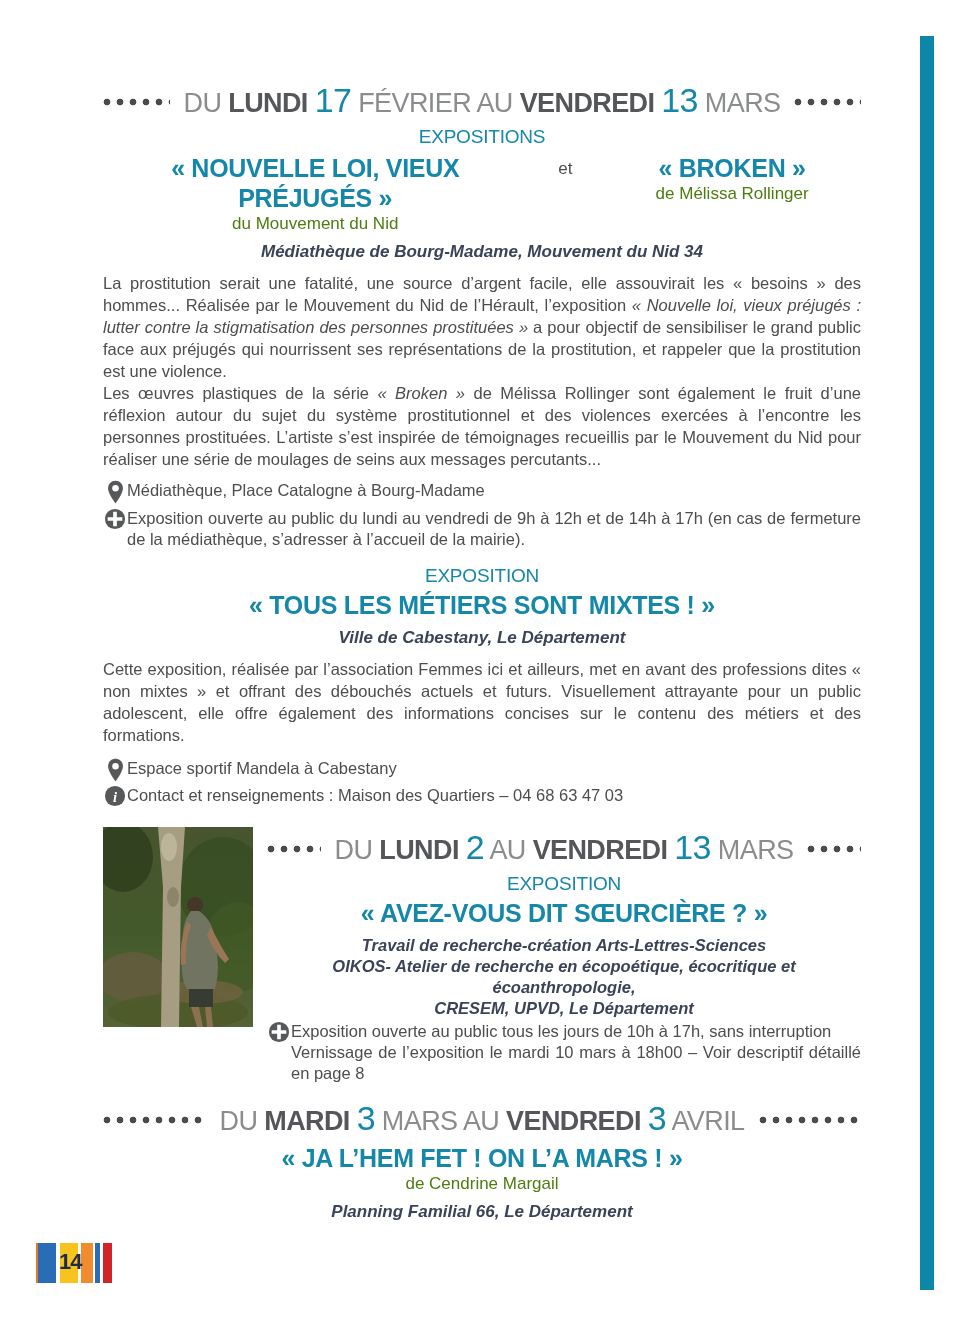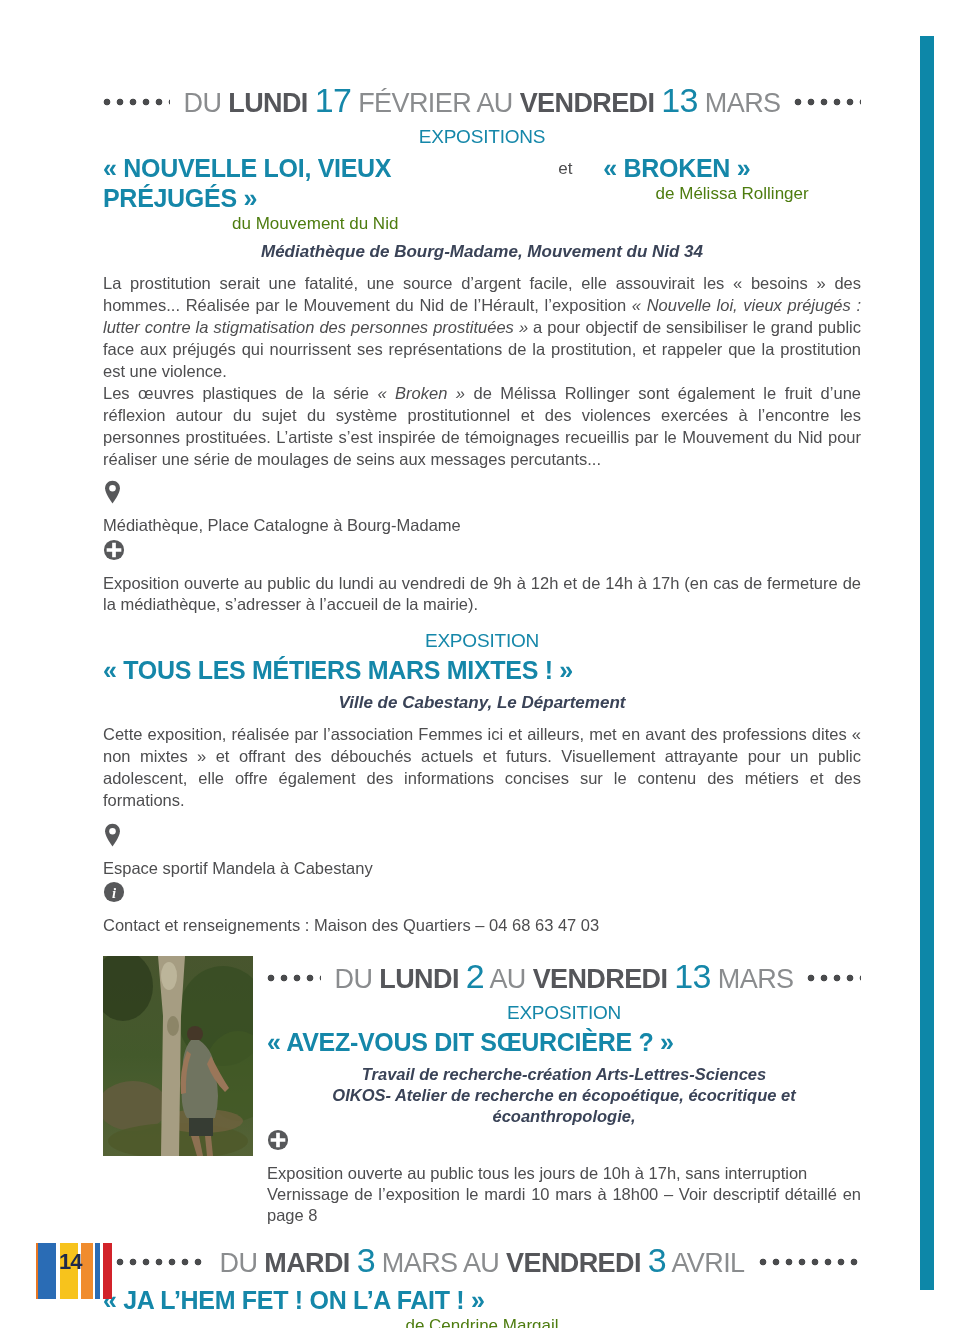--- a/index.html
+++ b/index.html
@@ -13,46 +13,46 @@
 
   
   .date-row { display:flex; align-items:center; gap:14px; margin-bottom:2px; }
   .dots { flex:1 1 auto; height:8px; background-image:radial-gradient(circle 3.5px at 4px 4px, #4a4b4d 3.3px, transparent 3.6px); background-size:13px 8px; background-repeat:repeat-x; background-position:left center; }
   .date-text { white-space:nowrap; font-size:27px; letter-spacing:-0.6px; line-height:40px; }
   .dp { color:#8a8c8e; font-weight:400; }
   .dd { color:#55565a; font-weight:700; }
   .dn { color:#1587a9; font-weight:400; font-size:34px; }
 
   .expo-label { text-align:center; color:#1587a9; font-size:19px; letter-spacing:-0.2px; line-height:24px; }
-  .event-title { text-align:left; color:#1587a9; font-size:25px; font-weight:700; letter-spacing:-0.3px; line-height:30px; margin-top:2px; }
+  .event-title { text-align:center; color:#1587a9; font-size:25px; font-weight:700; letter-spacing:-0.3px; line-height:30px; margin-top:2px; }
   .credit { text-align:center; font-size:17px; color:#4d7c0f; line-height:21px; }
   .venue { text-align:center; font-weight:700; font-style:italic; font-size:17px; color:#3a4357; line-height:21px; margin-top:7px; }
   .subtitle { text-align:center; font-weight:700; font-style:italic; font-size:16.5px; color:#3a4357; line-height:21px; }
 
   .body-text { font-size:16.5px; line-height:22px; text-align:justify; color:#4d4d4f; margin-top:10px; }
   .body-text .it { font-style:italic; }
 
-  .icon-row { display:flex; gap:10px; margin-top:7px; align-items:flex-start;flex-direction:column; }
+  .icon-row { display:flex; margin-top:7px; align-items:flex-start; }
   .icon-cell { flex:0 0 24px; display:flex; justify-content:center; padding-top:0; }
   .icon-text { font-size:16.5px; line-height:21px; color:#4d4d4f; text-align:justify; }
   .icon-text .line { display:block; }
 
   
   .titles-row { display:flex; align-items:flex-start; margin-top:2px; }
   .titles-left { flex:0 0 56%; }
   .titles-et { flex:0 0 10%; text-align:center; font-size:17px; padding-top:8px; color:#4d4d4f; }
   .titles-right { flex:1 1 auto; }
 
   .section { margin-top:16px; }
   .media-section { display:flex; gap:14px; margin-top:16px; }
   .media { flex:0 0 150px; }
   .media-body { flex:1 1 auto; min-width:0; }
   .media svg { display:block; }
 
-  .page-badge { position:absolute; left:36px; top:1243px; width:76px; height:56px;
+  .page-badge { position:absolute; left:36px; top:1243px; width:76px; height:40px;
     background:linear-gradient(90deg,
       #e87722 0 2px, #2a6cb5 2px 20px, #ffffff 20px 24px, #f7c31c 24px 42px,
       #ffffff 42px 45px, #f08c2e 45px 57px, #ffffff 57px 59px, #2a6cb5 59px 64px,
       #ffffff 64px 67px, #d2232a 67px 76px); }
   .page-badge .num { position:absolute; left:23px; top:6px; font-size:22px; font-weight:700; color:#1e2a4a; letter-spacing:-1px; }
 </style>
 </head>
 <body>
 
 <div class="page">
@@ -99,21 +99,21 @@
             </svg>
         </span>
         <span class="icon-text">
             <span class="line">Exposition ouverte au public du lundi au vendredi de 9h à 12h et de 14h à 17h (en cas de fermeture de la médiathèque, s’adresser à l’accueil de la mairie).</span>
           </span>
       </div>
     </div>
 
     <div class="section" style="margin-top:14px;">
       <div class="expo-label">EXPOSITION</div>
-      <div class="event-title">« TOUS LES MÉTIERS MARS MIXTES ! »</div>
+      <div class="event-title">« TOUS LES MÉTIERS SONT MIXTES ! »</div>
       <div class="venue">Ville de Cabestany, Le Département</div>
       <div class="body-text">Cette exposition, réalisée par l’association Femmes ici et ailleurs, met en avant des professions dites « non mixtes » et offrant des débouchés actuels et futurs. Visuellement attrayante pour un public adolescent, elle offre également des informations concises sur le contenu des métiers et des formations.</div>
 
       <div class="icon-row" style="margin-top:12px;">
         <span class="icon-cell">
           <svg width="19" height="25" viewBox="0 0 24 32">
               <path fill="#57585a" d="M12 1C6.5 1 2.5 5.2 2.5 10.5c0 7 9.5 19.5 9.5 19.5s9.5-12.5 9.5-19.5C21.5 5.2 17.5 1 12 1z"></path>
               <circle cx="12" cy="10.5" r="4.2" fill="#ffffff"></circle>
             </svg>
         </span>
@@ -164,20 +164,21 @@
       <div class="media-body">
         <div class="date-row">
           <span class="dots"></span>
           <span class="date-text"><span class="dp">DU</span> <span class="dd">LUNDI</span> <span class="dn">2</span> <span class="dp">AU</span> <span class="dd">VENDREDI</span> <span class="dn">13</span> <span class="dp">MARS</span></span>
           <span class="dots"></span>
         </div>
         <div class="expo-label">EXPOSITION</div>
         <div class="event-title">« AVEZ-VOUS DIT SŒURCIÈRE ? »</div>
         <div class="subtitle" style="margin-top:7px;">Travail de recherche-création Arts-Lettres-Sciences</div>
         <div class="subtitle">OIKOS- Atelier de recherche en écopoétique, écocritique et écoanthropologie,</div>
+        <div class="subtitle">CRESEM, UPVD, Le Département</div>
 
         <div class="icon-row" style="margin-top:2px;">
           <span class="icon-cell">
             <svg width="22" height="22" viewBox="0 0 24 24">
                 <circle cx="12" cy="12" r="11" fill="#57585a"></circle>
                 <path fill="#ffffff" d="M10 4h4v6h6v4h-6v6h-4v-6H4v-4h6z"></path>
               </svg>
           </span>
           <span class="icon-text">
               <span class="line">Exposition ouverte au public tous les jours de 10h à 17h, sans interruption</span>
@@ -186,21 +187,21 @@
         </div>
       </div>
     </div>
 
     <div class="section" style="margin-top:14px;">
       <div class="date-row">
         <span class="dots"></span>
         <span class="date-text"><span class="dp">DU</span> <span class="dd">MARDI</span> <span class="dn">3</span> <span class="dp">MARS AU</span> <span class="dd">VENDREDI</span> <span class="dn">3</span> <span class="dp">AVRIL</span></span>
         <span class="dots"></span>
       </div>
-      <div class="event-title">« JA L’HEM FET ! ON L’A FAIT ! »</div>
+      <div class="event-title">« JA L’HEM FET ! ON L’A MARS ! »</div>
       <div class="credit">de Cendrine Margail</div>
       <div class="venue">Planning Familial 66, Le Département</div>
 
     </div>
 
   </div>
 
   <div class="page-badge">
     <span class="num">14</span>
   </div>

